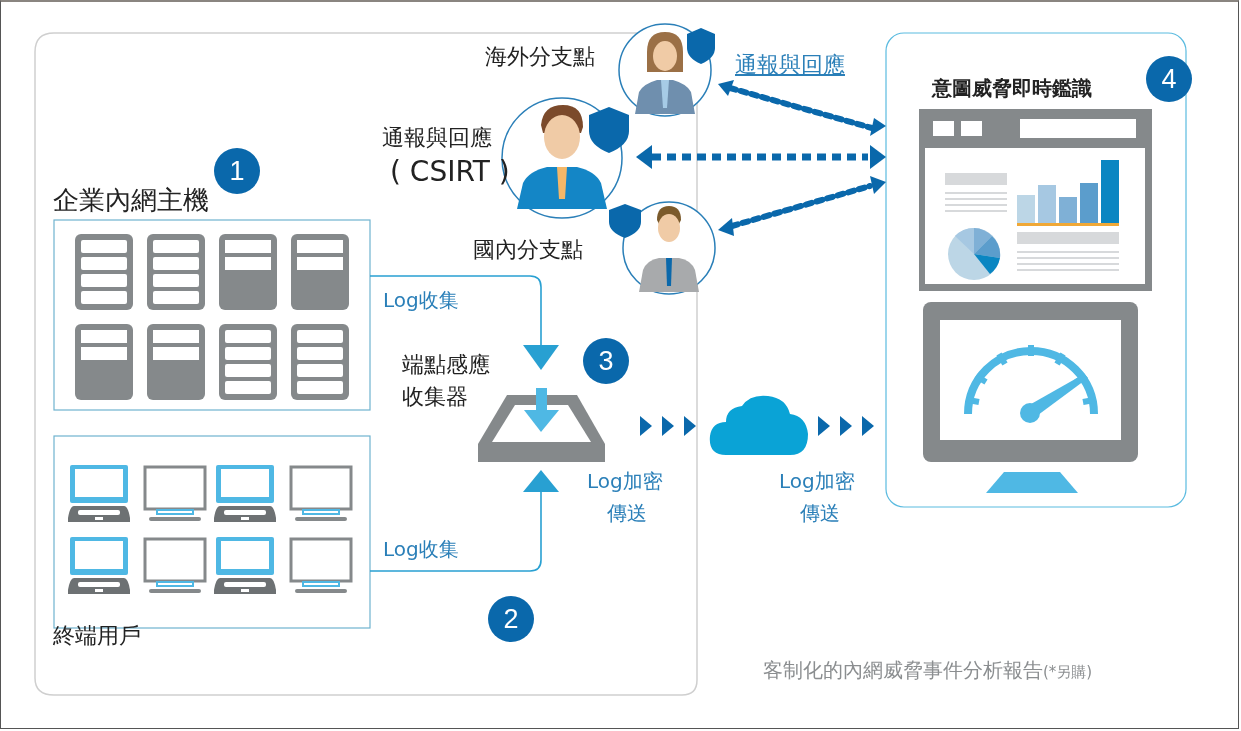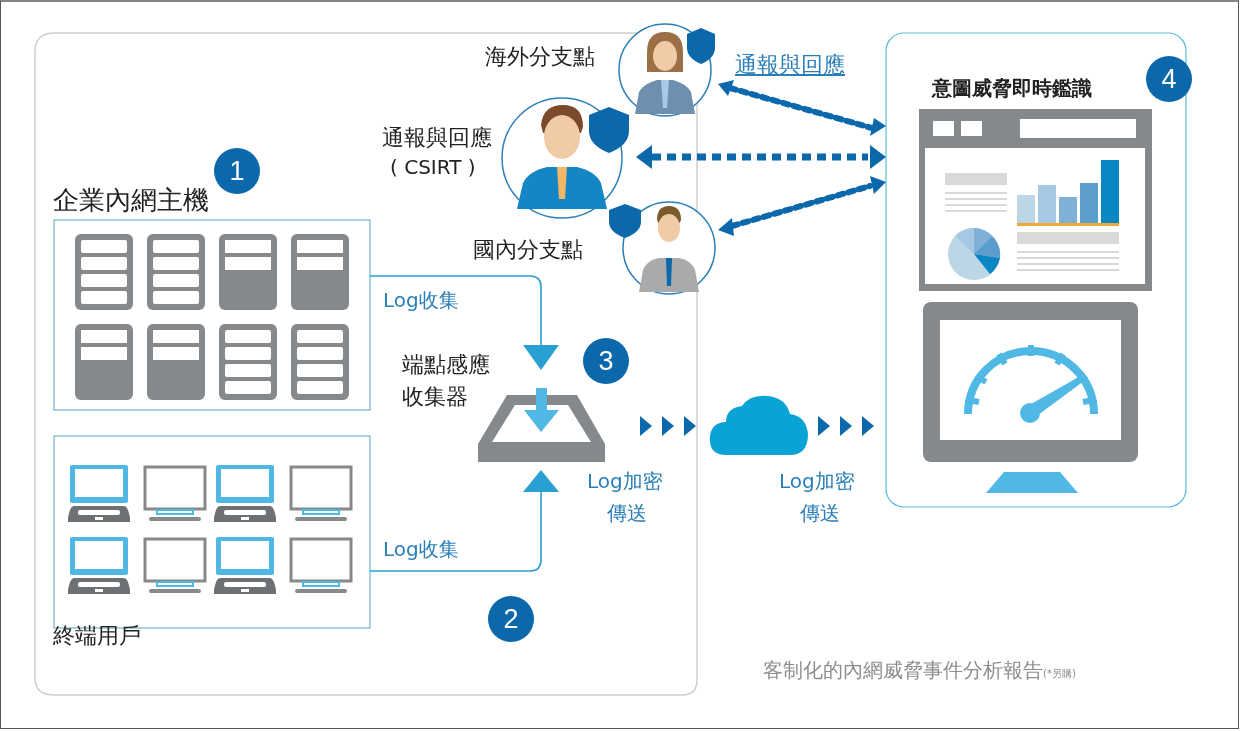--- a/index.html
+++ b/index.html
@@ -211,26 +211,26 @@
 <div class="badge" style="left:1146px;top:56px;">4</div>
 
 <div class="txt" style="left:53px;top:183px;font-size:26px;">企業內網主機</div>
 <div class="txt" style="left:53px;top:621px;font-size:22px;">終端用戶</div>
 <div class="txt" style="left:402px;top:350px;font-size:22px;">端點感應</div>
 <div class="txt" style="left:402px;top:382px;font-size:22px;">收集器</div>
 <div class="txt" style="left:932px;top:75px;font-size:20px;font-weight:bold;">意圖威脅即時鑑識</div>
 
 <div class="txt" style="left:485px;top:42px;font-size:22px;">海外分支點</div>
 <div class="txt" style="left:382px;top:123px;font-size:22px;">通報與回應</div>
-<div class="txt" style="left:390px;top:155px;font-size:20px;">( CSIRT )</div>
+<div class="txt" style="left:390px;top:155px;font-size:28px;">( CSIRT )</div>
 <div class="txt" style="left:473px;top:235px;font-size:22px;">國內分支點</div>
 
 <div class="txt blue" style="left:383px;top:287px;font-size:20px;">Log收集</div>
 <div class="txt blue" style="left:383px;top:536px;font-size:20px;">Log收集</div>
 <div class="txt blue" style="left:587px;top:468px;font-size:20px;">Log加密</div>
 <div class="txt blue" style="left:607px;top:500px;font-size:20px;">傳送</div>
 <div class="txt blue" style="left:779px;top:468px;font-size:20px;">Log加密</div>
 <div class="txt blue" style="left:800px;top:500px;font-size:20px;">傳送</div>
 <div class="txt blue" style="left:735px;top:50px;font-size:22px;text-decoration:underline;">通報與回應</div>
 
 <div class="txt" style="left:763px;top:657px;font-size:20px;color:#8b8e90;">
-  <span>客制化的內網威脅事件分析報告</span><span style="font-size:10px;">(*另購)</span>
+  <span>客制化的內網威脅事件分析報告</span><span style="font-size:15px;">(*另購)</span>
 </div>
 
 </body></html>

